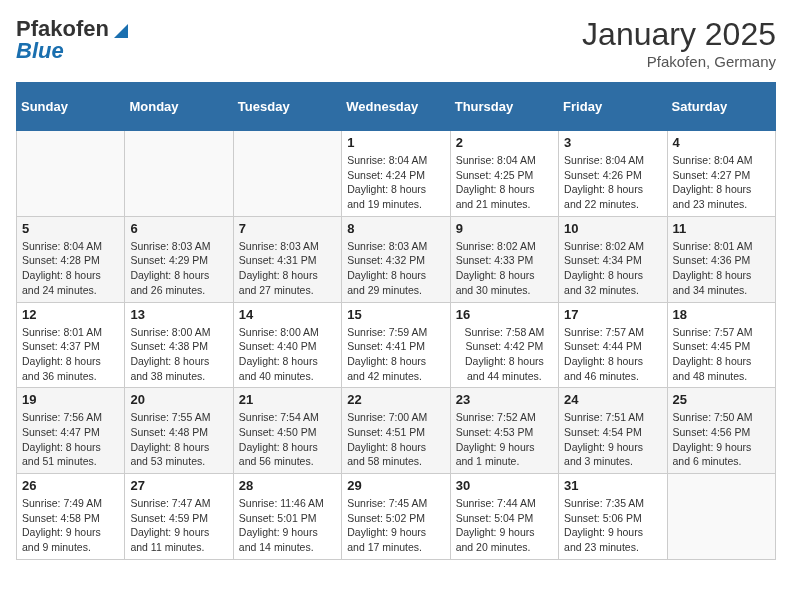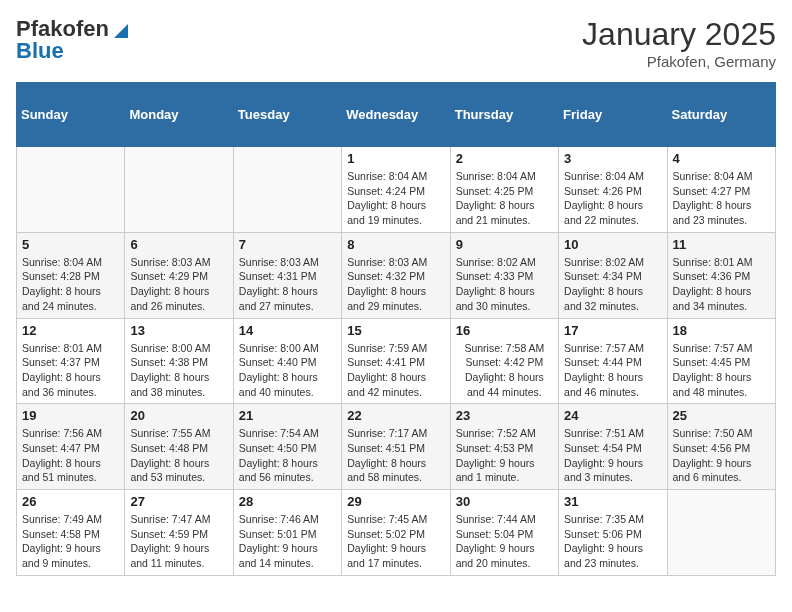--- a/index.html
+++ b/index.html
@@ -36,21 +36,21 @@
       color: #555;
     }
     .calendar {
       width: 100%;
       border-collapse: collapse;
       font-size: 11px;
     }
     .calendar thead th {
       background-color: #2e6da4;
       color: #fff;
-      padding: 24px 4px;
+      padding: 16px 4px;
       text-align: left;
       font-size: 13px;
       font-weight: bold;
       border: 1px solid #2e6da4;
     }
     .calendar tbody td {
       border: 1px solid #ccc;
       vertical-align: top;
       padding: 4px 5px;
       width: 108px;
@@ -79,21 +79,21 @@
 <body>
 
 <div class="header">
   <div class="logo">
     <div style="display:flex;align-items:center;">
       <span class="logo-general" style="font-size:22px;font-weight:bold;color:#333;">Pfakofen</span>
       <svg width="18" height="18" viewBox="0 0 18 18" style="margin-left:1px;">
         <polygon points="4,18 18,4 18,18" fill="#1a6faf"></polygon>
       </svg>
     </div>
-    <span class="logo-blue" style="font-size:22px;font-weight:bold;color:#1a6faf;margin-top:-4px;">Blue</span>
+    <span class="logo-blue" style="font-size:22px;font-weight:bold;color:#1a6faf;margin-top:-4px;font-style:italic;">Blue</span>
   </div>
   <div class="title-area">
     <div class="month-title">January 2025</div>
     <div class="location">Pfakofen, Germany</div>
   </div>
 </div>
 
 <table class="calendar">
   <thead>
     <tr>
@@ -259,21 +259,21 @@
         </td>
         <td>
           <div class="day-number">21</div>
           <div class="day-info" style="white-space: pre-line;">Sunrise: 7:54 AM
 Sunset: 4:50 PM
 Daylight: 8 hours
 and 56 minutes.</div>
         </td>
         <td>
           <div class="day-number">22</div>
-          <div class="day-info" style="white-space: pre-line;">Sunrise: 7:17 AM
+          <div class="day-info" style="white-space: pre-line;">Sunrise: 7:00 AM
 Sunset: 4:51 PM
 Daylight: 8 hours
 and 58 minutes.</div>
         </td>
         <td>
           <div class="day-number">23</div>
           <div class="day-info" style="white-space: pre-line;">Sunrise: 7:52 AM
 Sunset: 4:53 PM
 Daylight: 9 hours
 and 1 minute.</div>
@@ -303,21 +303,21 @@
         </td>
         <td>
           <div class="day-number">27</div>
           <div class="day-info" style="white-space: pre-line;">Sunrise: 7:47 AM
 Sunset: 4:59 PM
 Daylight: 9 hours
 and 11 minutes.</div>
         </td>
         <td>
           <div class="day-number">28</div>
-          <div class="day-info" style="white-space: pre-line;">Sunrise: 7:46 AM
+          <div class="day-info" style="white-space: pre-line;">Sunrise: 11:46 AM
 Sunset: 5:01 PM
 Daylight: 9 hours
 and 14 minutes.</div>
         </td>
         <td>
           <div class="day-number">29</div>
           <div class="day-info" style="white-space: pre-line;">Sunrise: 7:45 AM
 Sunset: 5:02 PM
 Daylight: 9 hours
 and 17 minutes.</div>

